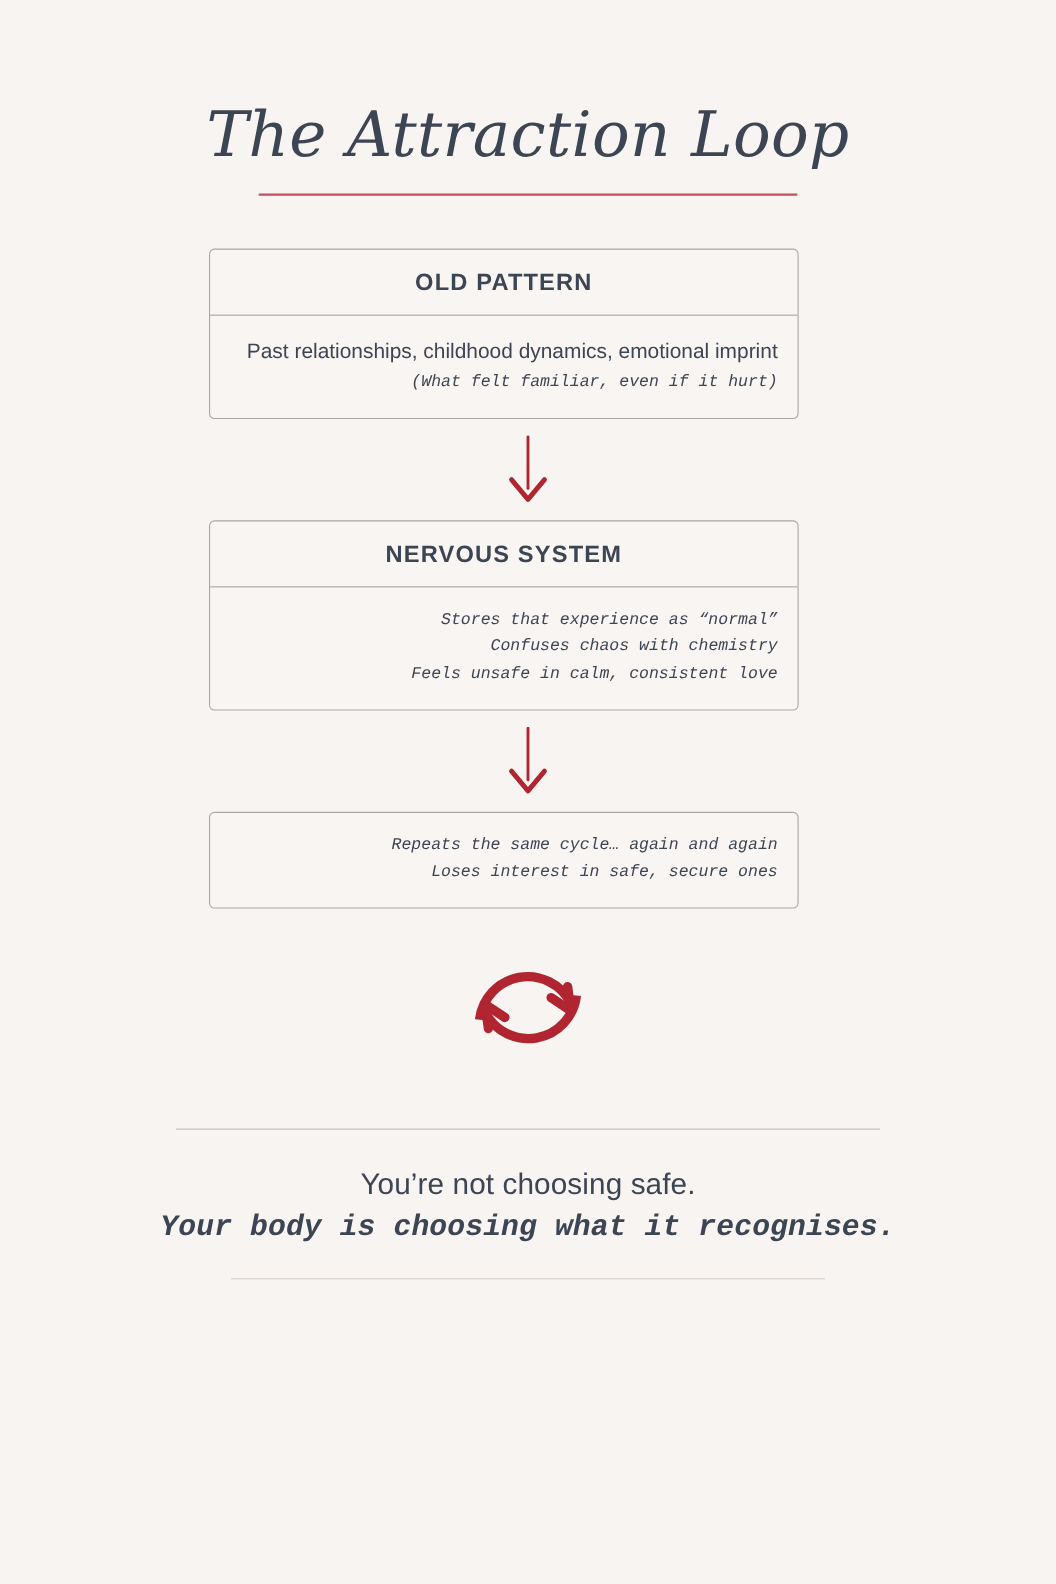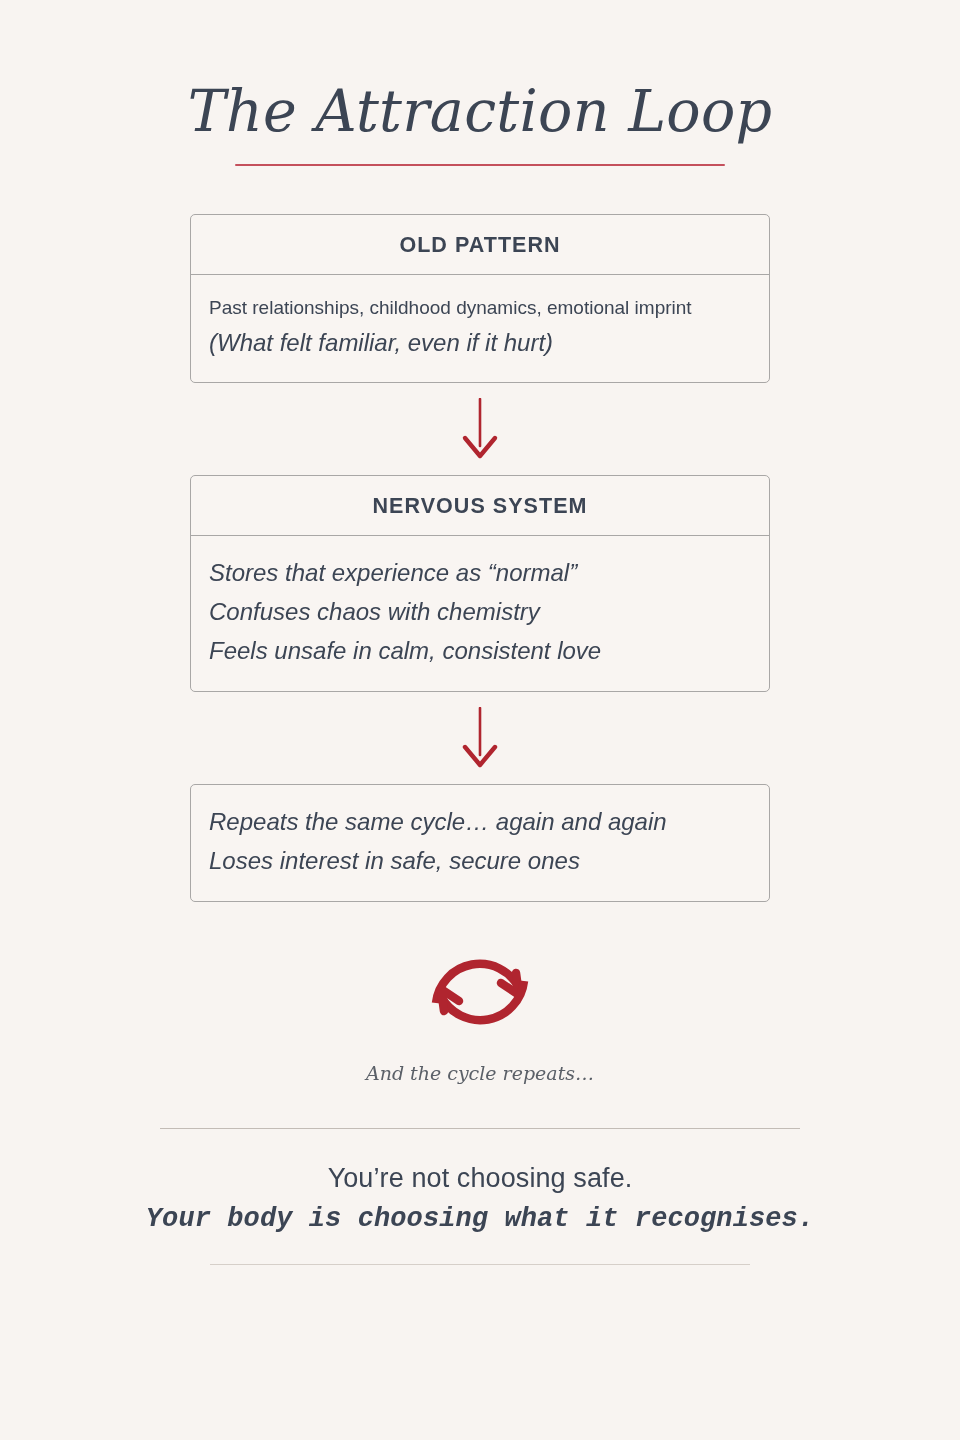--- a/index.html
+++ b/index.html
@@ -28,65 +28,65 @@
     text-align: center;
   }
   .poster-title {
     font-family: "DejaVu Serif", "Liberation Serif", serif;
     font-style: italic;
     font-weight: 400;
     font-size: 57px;
     line-height: 1.05;
     letter-spacing: 0.3px;
     color: #3c4554;
-    margin: 4px;
+    margin: 16px;
   }
   .title-rule {
     width: 490px;
     height: 2px;
     margin: 22px auto 0 auto;
     background: #c4505c;
     border-radius: 2px;
   }
 
   
   .flow {
     width: 580px;
     margin: 0 auto;
     padding-top: 48px;
   }
   .card {
     box-sizing: border-box;
-    width: 580px;
+    width: 536px;
     border: 1px solid #a9a7a6;
     border-radius: 5px;
     background: #f9f5f2;
     overflow: hidden;
   }
   .card-head {
     text-align: center;
     font-family: "Liberation Sans", sans-serif;
     font-weight: 700;
     font-size: 21.5px;
     letter-spacing: 1.05px;
     color: #3c4554;
     padding: 18px 10px 16px 10px;
     border-bottom: 1px solid #a9a7a6;
   }
   .card-head.accent {
     color: #b0252f;
   }
   .card-body {
-    text-align: left;
+    text-align: right;
     padding: 18px 18px 20px 18px;
     color: #3c4554;
   }
   .line {
-    font-family: Liberation Sans, sans-serif;
-    font-size: 24px;
+    font-family: Liberation Mono, monospace;
+    font-size: 15px;
     line-height: 1.62;
     color: #3c4554;
     white-space: nowrap;
   }
   .line.sans {
     font-family: "Liberation Sans", sans-serif;
     font-size: 19px;
   }
   .line.ital {
     font-style: italic;
@@ -212,21 +212,20 @@
         <path d="M 18 70 A 44 44 0 0 1 101 55" fill="none" stroke="#b0252f" stroke-width="8.5" stroke-linecap="butt"></path>
 
         <polyline points="83,50 101,62 98,40" fill="none" stroke="#b0252f" stroke-width="8.5" stroke-linecap="round" stroke-linejoin="round"></polyline>
 
         <path d="M 106 48 A 44 44 0 0 1 23 63" fill="none" stroke="#b0252f" stroke-width="8.5" stroke-linecap="butt"></path>
 
         <polyline points="41,68 23,56 26,78" fill="none" stroke="#b0252f" stroke-width="8.5" stroke-linecap="round" stroke-linejoin="round"></polyline>
       </svg>
     </div>
 
-    <div class="cycle-caption">And the cycle repeats…</div>
 
   </div>
 
   <div class="rule-top"></div>
 
   <div class="footer">
     <div class="footer-line1">You’re not choosing safe.</div>
     <div class="footer-line2">Your body is choosing what it recognises.</div>
   </div>
 

